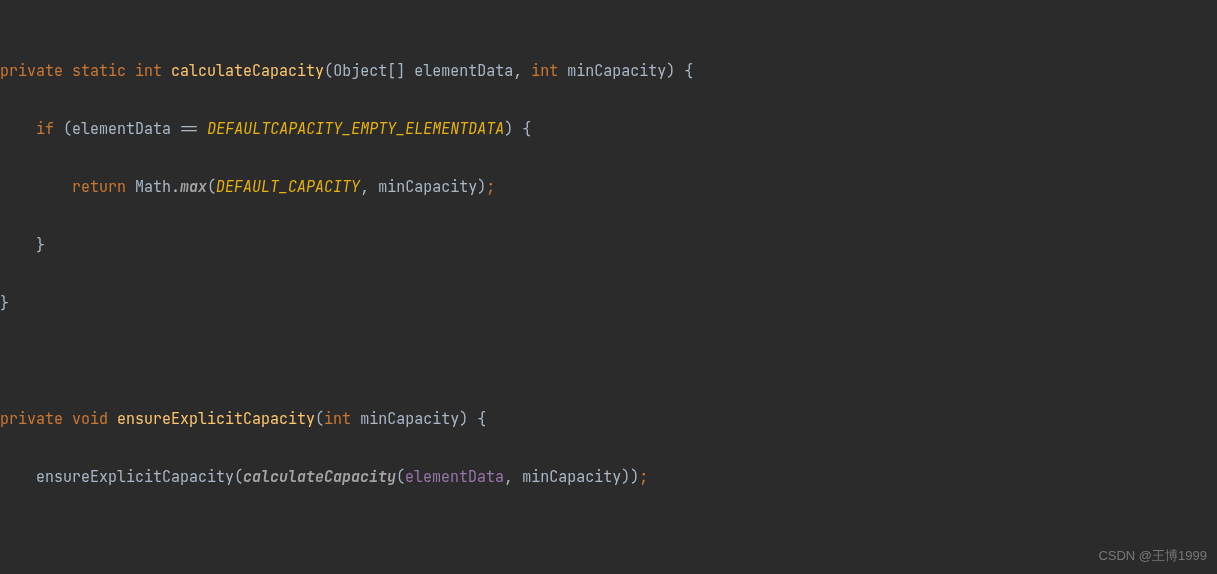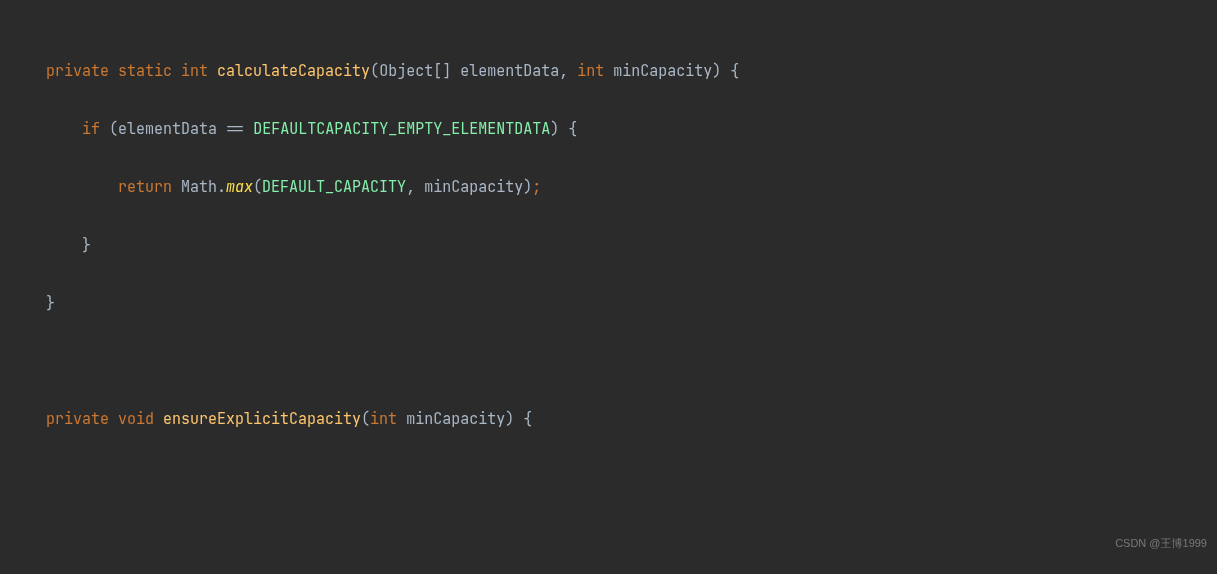--- a/index.html
+++ b/index.html
@@ -12,54 +12,54 @@
       width: 1217px;
       height: 574px;
       overflow: hidden;
       position: relative;
     }
     .editor {
       padding-top: 28px;
       white-space: pre;
     }
     .line {
-      padding-left: 46px;
       height: 29px;
     }
     .kw { color: #cc7832; }
     .method-decl { color: #ffc66d; }
     .type { color: #a9b7c6; }
-    .static-field { color: #86efac; }
-    .static-method { color: #fde047; font-style: italic; }
+    .static-field { color: #eab308; font-style: italic; }
+    .static-method { color: #a3a3a3; font-style: italic; font-weight: bold; }
     .field { color: #9876aa; }
     .param { color: #a9b7c6; }
     .op { color: #a9b7c6; }
     .punct { color: #a9b7c6; }
     .semi { color: #cc7832; }
     .watermark {
       position: absolute;
-      bottom: 16px;
+      bottom: 4px;
       right: 10px;
       color: #aaa;
-      font-size: 11px;
+      font-size: 13px;
       font-family: sans-serif;
       opacity: 0.6;
     }
   </style>
 </head>
 <body>
 
 <div class="editor">
 <div class="line"><span class="kw">private</span> <span class="kw">static</span> <span class="kw">int</span> <span class="method-decl">calculateCapacity</span><span class="punct">(</span><span class="type">Object</span><span class="punct">[]</span> <span class="param">elementData</span><span class="punct">,</span> <span class="kw">int</span> <span class="param">minCapacity</span><span class="punct">) {</span></div>
 <div class="line">    <span class="kw">if</span> <span class="punct">(</span><span class="param">elementData</span> <span class="op">==</span> <span class="static-field">DEFAULTCAPACITY_EMPTY_ELEMENTDATA</span><span class="punct">) {</span></div>
 <div class="line">        <span class="kw">return</span> <span class="type">Math</span><span class="punct">.</span><span class="static-method">max</span><span class="punct">(</span><span class="static-field">DEFAULT_CAPACITY</span><span class="punct">,</span> <span class="param">minCapacity</span><span class="punct">)</span><span class="semi">;</span></div>
 <div class="line">    <span class="punct">}</span></div>
 <div class="line"><span class="punct">}</span></div>
 <div class="line"></div>
 <div class="line"><span class="kw">private</span> <span class="kw">void</span> <span class="method-decl">ensureExplicitCapacity</span><span class="punct">(</span><span class="kw">int</span> <span class="param">minCapacity</span><span class="punct">) {</span></div>
+<div class="line">    <span class="type">ensureExplicitCapacity</span><span class="punct">(</span><span class="static-method">calculateCapacity</span><span class="punct">(</span><span class="field">elementData</span><span class="punct">,</span> <span class="param">minCapacity</span><span class="punct">))</span><span class="semi">;</span></div>
 
 
 
 
 
 
 
 
 
 </div>

